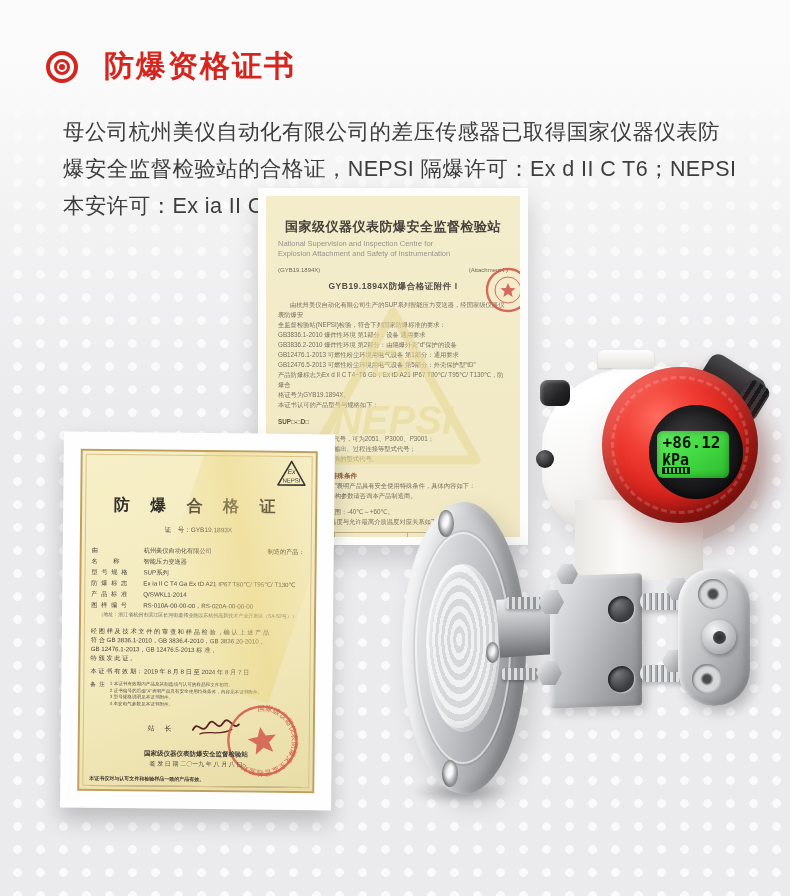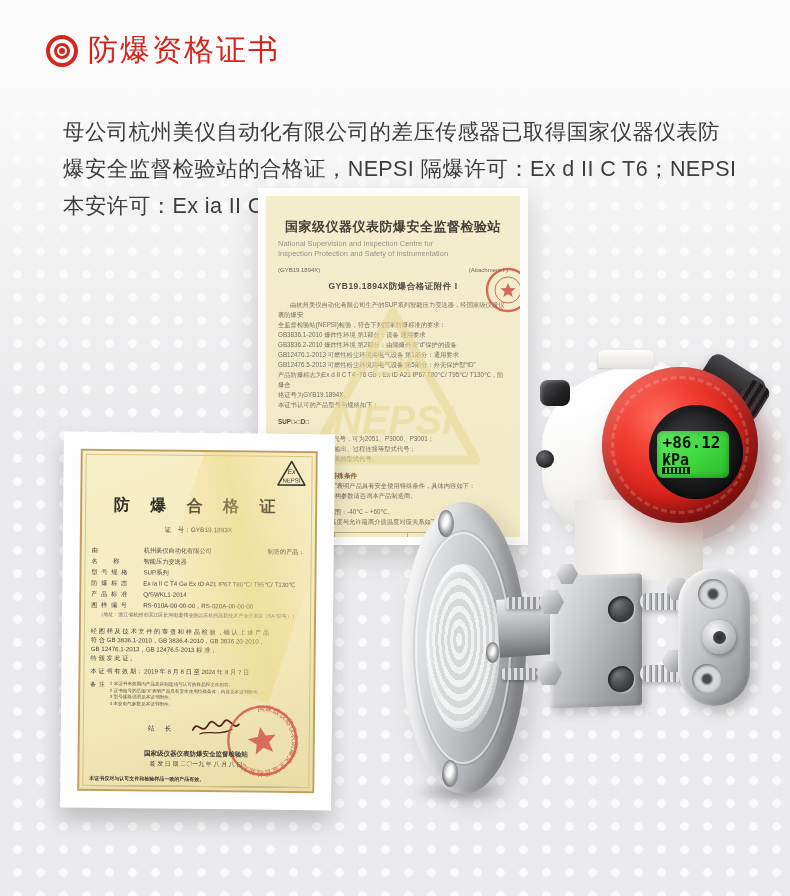--- a/index.html
+++ b/index.html
@@ -8,21 +8,21 @@
     background-color:#ebebed;
     background-image:radial-gradient(circle,#fafafa 0 4px,rgba(250,250,250,0) 4.6px);
     background-size:23px 23px;background-position:6px 10px;}
   .page::before{content:"";position:absolute;inset:0;z-index:1;
     background:linear-gradient(180deg,#fbfbfb 0%,#fafafa 9%,rgba(250,250,250,.55) 22%,rgba(250,250,250,0) 46%);}
   
   .hdr{position:absolute;left:46px;top:30px;z-index:10;display:flex;align-items:center;gap:10px;}
   .bull{width:32px;height:32px;border:4px solid #d4261e;border-radius:50%;display:flex;align-items:center;justify-content:center;box-sizing:border-box;}
   .bull .m{width:16px;height:16px;border:3px solid #d4261e;border-radius:50%;display:flex;align-items:center;justify-content:center;box-sizing:border-box;}
   .bull .c{width:6px;height:6px;background:#d4261e;border-radius:50%;}
-  .hdr h1{margin:0;font-size:30px;font-weight:normal;color:#d4261e;letter-spacing:2px;}
+  .hdr h1{margin:16px;font-size:30px;font-weight:bold;color:#d4261e;letter-spacing:2px;}
   .intro{position:absolute;left:63px;top:92px;width:676px;z-index:10;font-size:21.5px;line-height:37px;color:#3d3d3d;letter-spacing:.4px;}
   
   .certA{position:absolute;left:258px;top:188px;width:270px;height:357px;z-index:10;background:#fdfdfc;
     padding:8px;box-sizing:border-box;box-shadow:0 12px 24px rgba(0,0,0,.16);}
   .certA .paper{position:relative;width:100%;height:100%;background:linear-gradient(180deg,#f4edcc,#f1e9c4);overflow:hidden;padding:10px 12px;box-sizing:border-box;color:#76705f;}
   .certA .org{margin-top:12px;text-align:center;font-size:13px;font-weight:bold;color:#45403a;letter-spacing:.5px;}
   .certA .en{margin-top:3px;font-size:7.5px;line-height:9.5px;color:#97938c;}
   .certA .refrow{display:flex;justify-content:space-between;font-size:6px;color:#6e6960;margin-top:9px;}
   .certA .doct{text-align:center;font-size:8.5px;font-weight:bold;color:#55504a;margin-top:8px;letter-spacing:.5px;}
   .certA .body{margin-top:7px;font-size:6.3px;line-height:10px;}
@@ -155,21 +155,21 @@
       <div class="wmark">
         <svg width="190" height="180" viewBox="0 0 190 180">
           <path d="M95 14 L178 162 L12 162 Z" fill="none" stroke="#e7d794" stroke-width="9" stroke-linejoin="round"></path>
           <text x="95" y="78" text-anchor="middle" font-size="36" font-style="italic" fill="#e7d794" font-weight="bold">Ex</text>
           <text x="95" y="136" text-anchor="middle" font-size="40" font-style="italic" fill="#e7d794" font-weight="bold">NEPSI</text>
         </svg>
       </div>
       <div class="org">国家级仪器仪表防爆安全监督检验站</div>
       <div class="en">
         <div>National Supervision and Inspection Centre for</div>
-        <div>Inspection Protection and Safety of Instrumentation</div>
+        <div>Explosion Attachment and Safety of Instrumentation</div>
       </div>
       <div class="refrow">
         <span>(GYB19.1894X)</span>
         <span>(Attachment I )</span>
       </div>
       <div class="doct">GYB19.1894X防爆合格证附件 I</div>
       <div class="body">
           <div>由杭州美仪自动化有限公司生产的SUP系列智能压力变送器，经国家级仪器仪表防爆安</div>
           <div>全监督检验站(NEPSI)检验，符合下列国家防爆标准的要求：</div>
           <div>GB3836.1-2010 爆炸性环境 第1部分：设备 通用要求</div>

